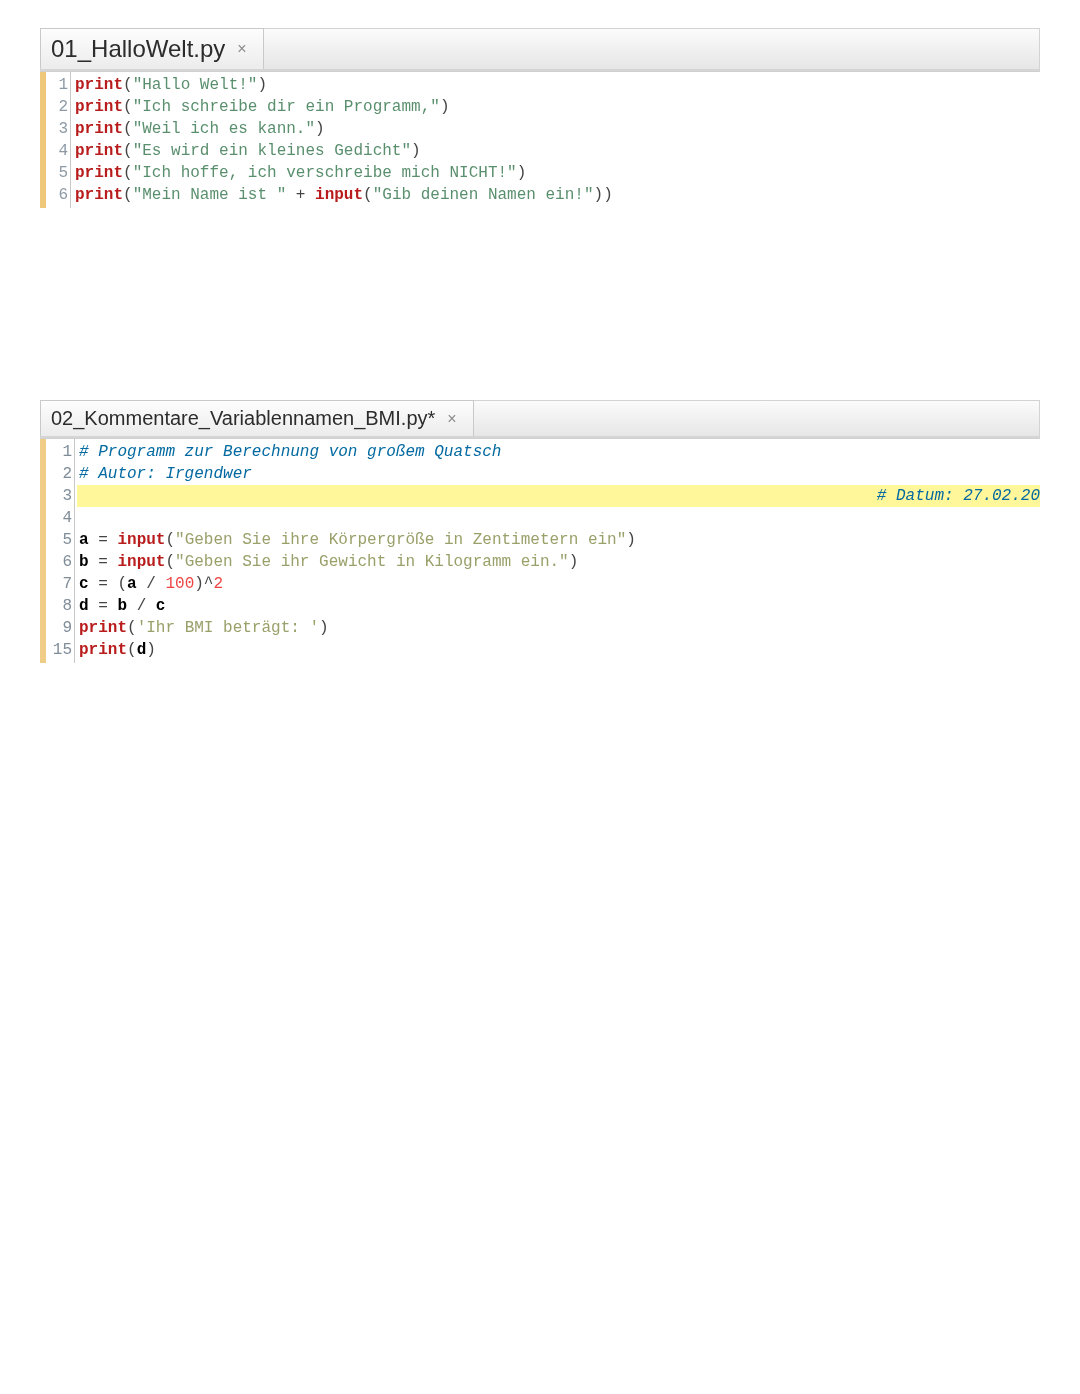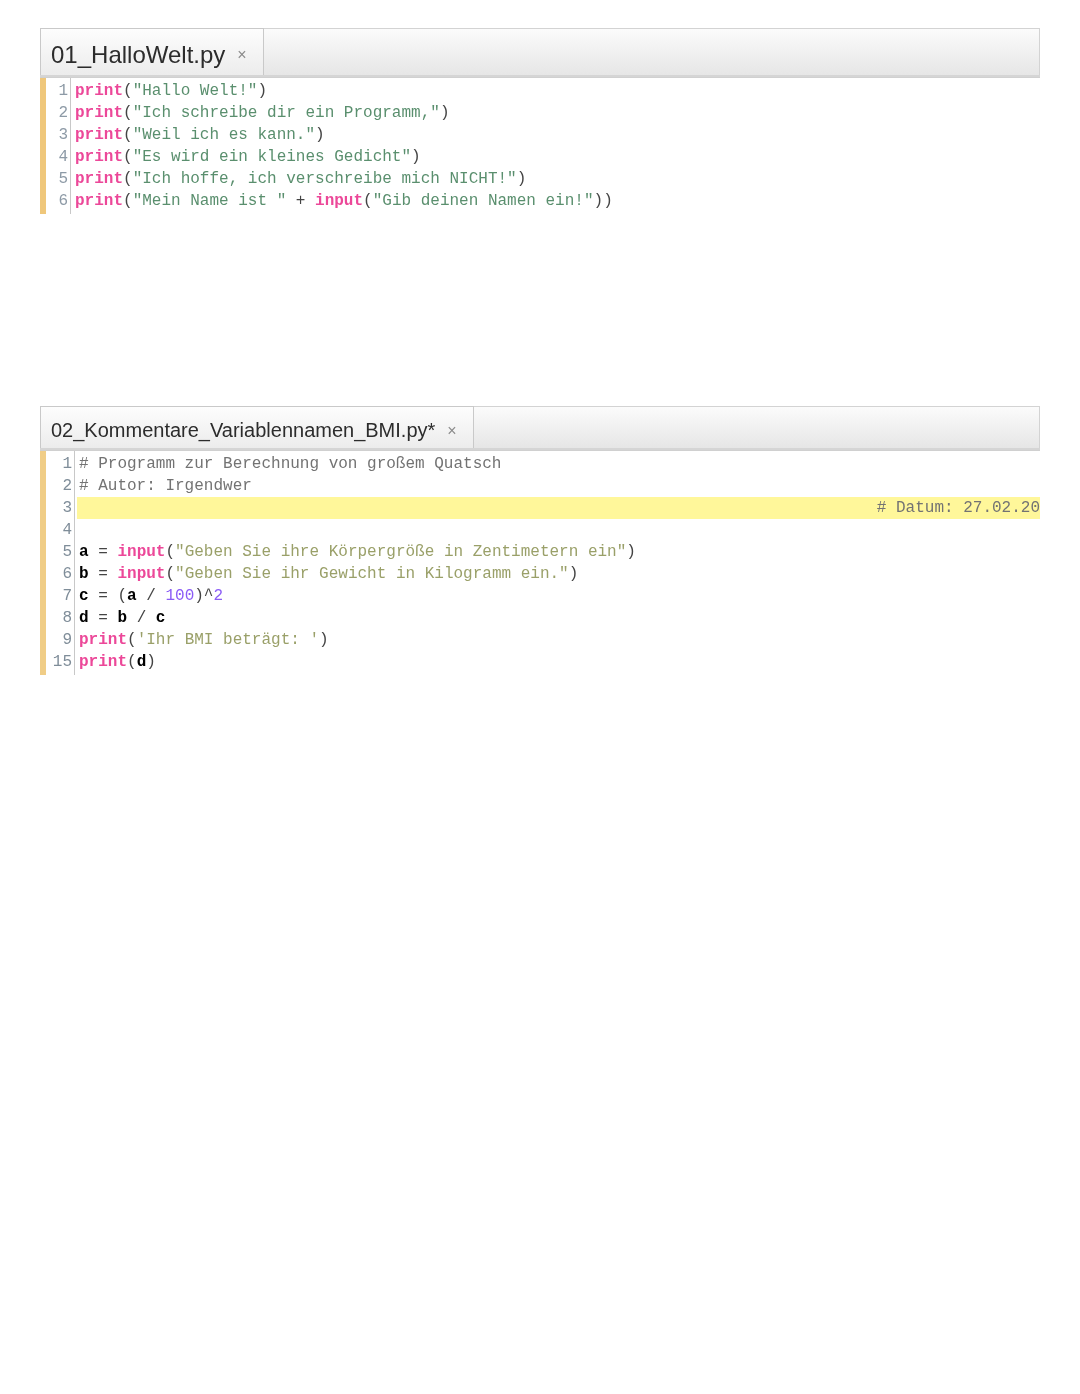--- a/index.html
+++ b/index.html
@@ -23,21 +23,21 @@
     position:relative;
   }
   .tab{
     display:flex;
     align-items:center;
     gap:8px;
     background:#f7f7f7;
     background:linear-gradient(#fdfdfd,#ececec);
     border:1px solid #c9c9c9;
     border-bottom:none;
-    padding:12px 12px 6px 10px;
+    padding:6px 12px 6px 10px;
     font-size:24px;
     color:#2c2c2c;
   }
   .tab.small{
     font-size:20px;
   }
   .close-x{
     font-size:16px;
     color:#8c8c8c;
     padding:0 4px;
@@ -88,27 +88,27 @@
   }
   .line{
     height:22px;
     padding-left:2px;
   }
   .hl{
     background:#fff79a;
     text-align:right;
   }
   
-  .kw   {color:#ec4899;font-weight:bold;}   
+  .kw   {color:#b91c1c;font-weight:bold;}   
   .str  {color:#5a8f6e;}                     
   .str2 {color:#9aa069;}                     
   .var  {color:#000000;font-weight:bold;}
   .op   {color:#444;}
-  .num  {color:#8b5cf6;}
-  .cmt  {color:#737373;}
+  .num  {color:#ef4444;}
+  .cmt  {color:#0369a1;font-style:italic;}
   .pane2 .gutter{width:26px;color:#7f8d99;}
   .pane2 .mark{background:#f0cd87;}
   .extra-blank{
     height:150px;
   }
 </style>
 </head>
 <body>
 
 <div class="wrap">

